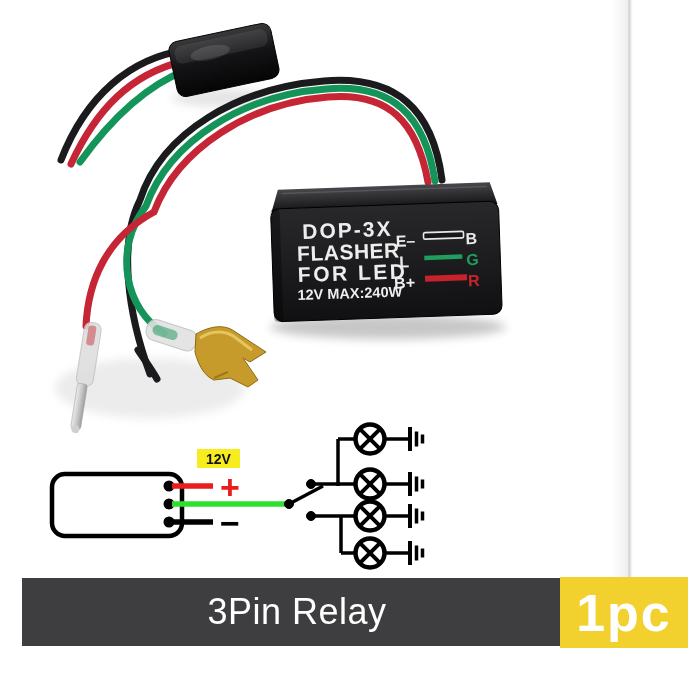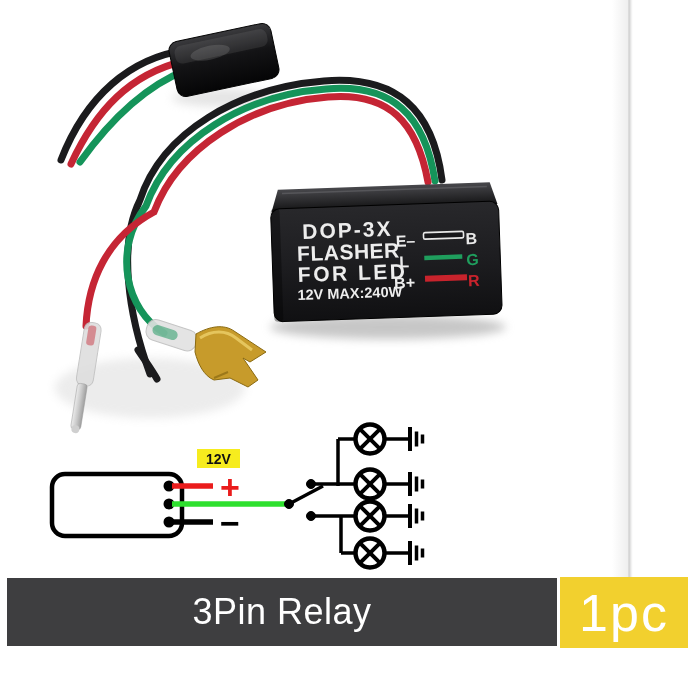--- a/index.html
+++ b/index.html
@@ -1,24 +1,24 @@
 <!DOCTYPE html>
 <html><head>
 <meta charset="utf-8">
 <style>
   html,body{margin:0;padding:0;background:#fff;}
   .stage{position:relative;width:700px;height:700px;background:#fff;overflow:hidden;
          font-family:"Liberation Sans",sans-serif;}
   .photo-svg{position:absolute;left:0;top:0;}
-  .banner-bar{position:absolute;left:7px;top:578px;width:550px;height:68px;
+  .banner-bar{position:absolute;left:22px;top:578px;width:550px;height:68px;
               background:#3e3e40;display:flex;align-items:center;justify-content:center;}
   .banner-bar span{color:#ffffff;font-size:36px;letter-spacing:.5px;}
   .qty-badge{position:absolute;left:560px;top:577px;width:128px;height:71px;
              background:#f2d02e;display:flex;align-items:center;justify-content:center;}
-  .qty-badge span{color:#ffffff;font-size:52px;font-weight:400;letter-spacing:2px;line-height:1;}
+  .qty-badge span{color:#ffffff;font-size:52px;font-weight:700;letter-spacing:2px;line-height:1;}
   text{font-family:"Liberation Sans",sans-serif;}
 </style>
 </head>
 <body>
 
 <div class="stage">
 
 <svg class="photo-svg" width="700" height="578" viewBox="0 0 700 578">
   <defs>
     <filter id="soft" x="-60%" y="-60%" width="220%" height="220%">

